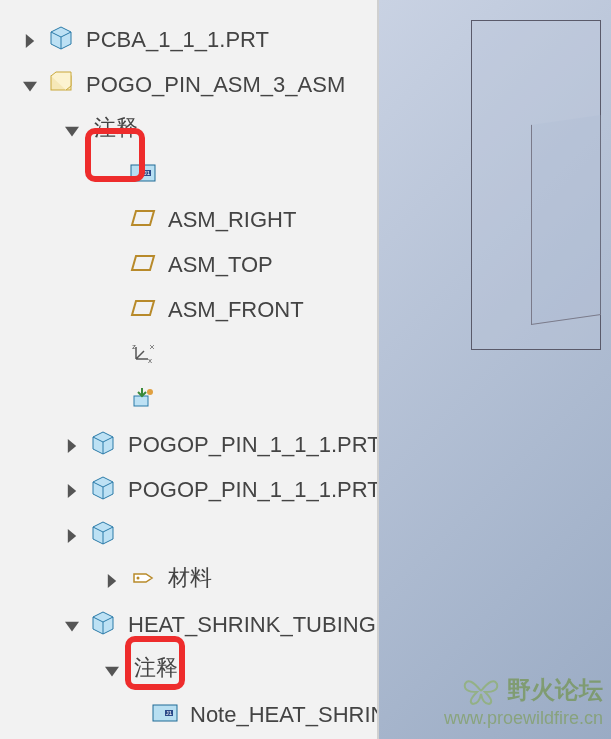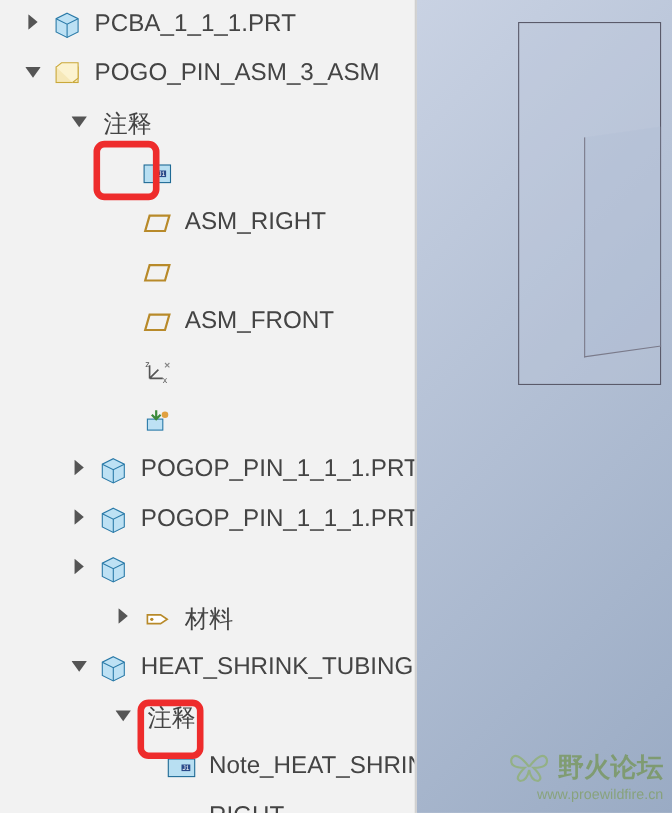--- a/index.html
+++ b/index.html
@@ -42,21 +42,21 @@
     position: absolute;
     right: 10px; top: 120px;
     width: 70px; height: 200px;
     border-left: 1px solid #7a7a8a;
     border-bottom: 1px solid #7a7a8a;
     transform: skewY(-8deg);
     background: rgba(170,185,210,0.2);
   }
   .row {
     display: flex;
-    align-items: flex-start;
+    align-items: flex-end;
     height: 45px;
     font-size: 22px;
     color: #444;
     white-space: nowrap;
     cursor: default;
   }
   .row .indent { display:inline-block; }
   .ind0 { width: 18px; }
   .ind1 { width: 60px; }
   .ind2 { width: 100px; }
@@ -84,23 +84,23 @@
     border-radius: 10px;
     pointer-events: none;
   }
   .watermark {
     position: absolute;
     right: 8px; bottom: 10px;
     text-align: right;
     opacity: 0.6;
     pointer-events: none;
   }
-  .watermark .logo-row { display:flex; align-items:center; gap:6px; justify-content:flex-end;}
+  .watermark .logo-row { display:flex; align-items:flex-start; gap:6px; justify-content:flex-end;}
   .watermark .cn { font-size: 24px; color: #6b8f3a; font-weight: bold; }
-  .watermark .url { font-size: 13px; color: #7a9b4d; }
+  .watermark .url { font-size: 18px; color: #7a9b4d; }
 </style>
 </head>
 <body>
 
 <div class="app">
 
   <div class="tree-panel">
 
     <div class="row">
       <span class="indent ind0"></span>
@@ -168,20 +168,21 @@
     </div>
 
     <div class="row">
       <span class="indent ind2"></span>
       <span class="noarrow"></span>
       <span class="ico">
         <svg width="26" height="20" viewBox="0 0 26 20">
             <path d="M6 3 L24 3 L20 17 L2 17 Z" fill="none" stroke="#b88a2a" stroke-width="2"></path>
           </svg>
       </span>
+      <span class="label">ASM_TOP</span>
     </div>
 
     <div class="row">
       <span class="indent ind2"></span>
       <span class="noarrow"></span>
       <span class="ico">
         <svg width="26" height="20" viewBox="0 0 26 20">
             <path d="M6 3 L24 3 L20 17 L2 17 Z" fill="none" stroke="#b88a2a" stroke-width="2"></path>
           </svg>
       </span>

